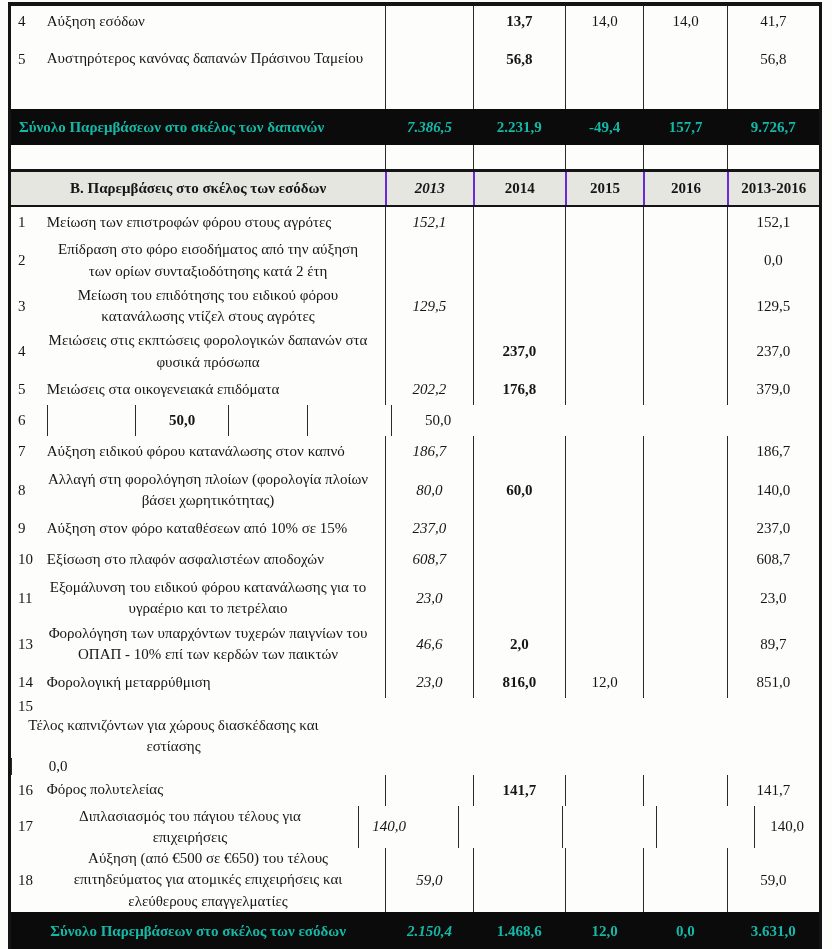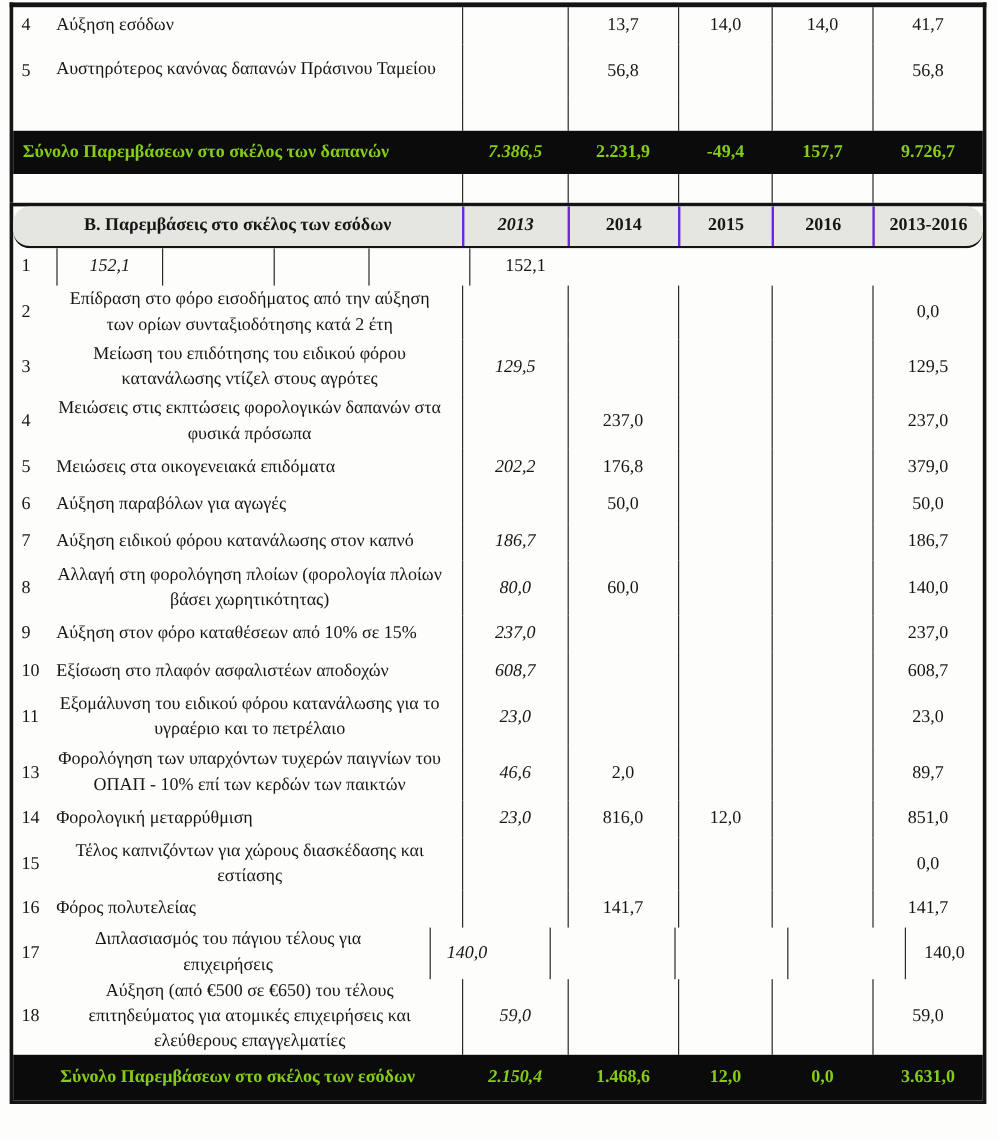--- a/index.html
+++ b/index.html
@@ -20,46 +20,45 @@
   }
   .tableB{
     border:3px solid #141414;
   }
   .row{display:flex;align-items:stretch;}
   .c{display:flex;align-items:center;box-sizing:border-box;}
   .no{width:36px;padding-left:7px;}
   .desc{width:341px;padding-right:16px;line-height:1.42;text-align:center;}
   .v{justify-content:center;border-left:1px solid #2a2a2a;}
   .v13{width:88px;font-style:italic;}
-  .v14{width:93px;}
+  .v14{width:93px;font-weight:bold;}
   .v15{width:79px;}
   .v16{width:84px;}
   .vt{width:93px;}
   .h1{min-height:31px;}
   .h2{min-height:46px;}
   .h3{min-height:56px;}
   .spacerA{height:28px;}
   .spacerB{height:24px;}
   .trow{
     background:#0b0b0b;
-    color:#84cc16;
+    color:#14b8a6;
     font-weight:bold;
     min-height:36px;
   }
   .trow .v{border-left:1px solid transparent;}
   .tlabel{width:377px;}
   .tlabel-a{justify-content:flex-start;padding-left:8px;}
   .tlabel-b{justify-content:center;}
   .trowB{min-height:38px;}
   .hdr{
     background:#e6e6e1;
     font-weight:bold;
     min-height:33px;
     border-bottom:2px solid #141414;
-    border-radius:14px;
   }
   .hdr .hlabel{width:377px;justify-content:center;}
   .hdr .v{border-left:2px solid #6d28d9;}
 </style>
 </head>
 <body>
 
 <div class="sheet">
 
   <div class="tbl tableA">
@@ -120,20 +119,21 @@
       <div class="c hlabel">Β. Παρεμβάσεις στο σκέλος των εσόδων</div>
       <div class="c v v13">2013</div>
       <div class="c v v14">2014</div>
       <div class="c v v15">2015</div>
       <div class="c v v16">2016</div>
       <div class="c v vt">2013-2016</div>
     </div>
 
     <div class="row h1">
       <div class="c no">1</div>
+      <div class="c desc">Μείωση των επιστροφών φόρου στους αγρότες</div>
       <div class="c v v13">152,1</div>
       <div class="c v v14"></div>
       <div class="c v v15"></div>
       <div class="c v v16"></div>
       <div class="c v vt">152,1</div>
     </div>
 
     <div class="row h2" style="min-height:45px;">
       <div class="c no">2</div>
       <div class="c desc">Επίδραση στο φόρο εισοδήματος από την αύξηση των ορίων συνταξιοδότησης κατά 2 έτη</div>
@@ -169,21 +169,20 @@
       <div class="c desc">Μειώσεις στα οικογενειακά επιδόματα</div>
       <div class="c v v13">202,2</div>
       <div class="c v v14">176,8</div>
       <div class="c v v15"></div>
       <div class="c v v16"></div>
       <div class="c v vt">379,0</div>
     </div>
 
     <div class="row h1">
       <div class="c no">6</div>
-      <div class="c desc">Αύξηση παραβόλων για αγωγές</div>
       <div class="c v v13"></div>
       <div class="c v v14">50,0</div>
       <div class="c v v15"></div>
       <div class="c v v16"></div>
       <div class="c v vt">50,0</div>
     </div>
 
     <div class="row h1">
       <div class="c no">7</div>
       <div class="c desc">Αύξηση ειδικού φόρου κατανάλωσης στον καπνό</div>
@@ -248,21 +247,21 @@
     <div class="row h1">
       <div class="c no">14</div>
       <div class="c desc">Φορολογική μεταρρύθμιση</div>
       <div class="c v v13">23,0</div>
       <div class="c v v14">816,0</div>
       <div class="c v v15">12,0</div>
       <div class="c v v16"></div>
       <div class="c v vt">851,0</div>
     </div>
 
-    <div class="row h2" style="min-height:44px;">
+    <div class="row h2" style="min-height:44px;flex-direction:column;">
       <div class="c no">15</div>
       <div class="c desc">Τέλος καπνιζόντων για χώρους διασκέδασης και εστίασης</div>
       <div class="c v v13"></div>
       <div class="c v v14"></div>
       <div class="c v v15"></div>
       <div class="c v v16"></div>
       <div class="c v vt">0,0</div>
     </div>
 
     <div class="row h1">

